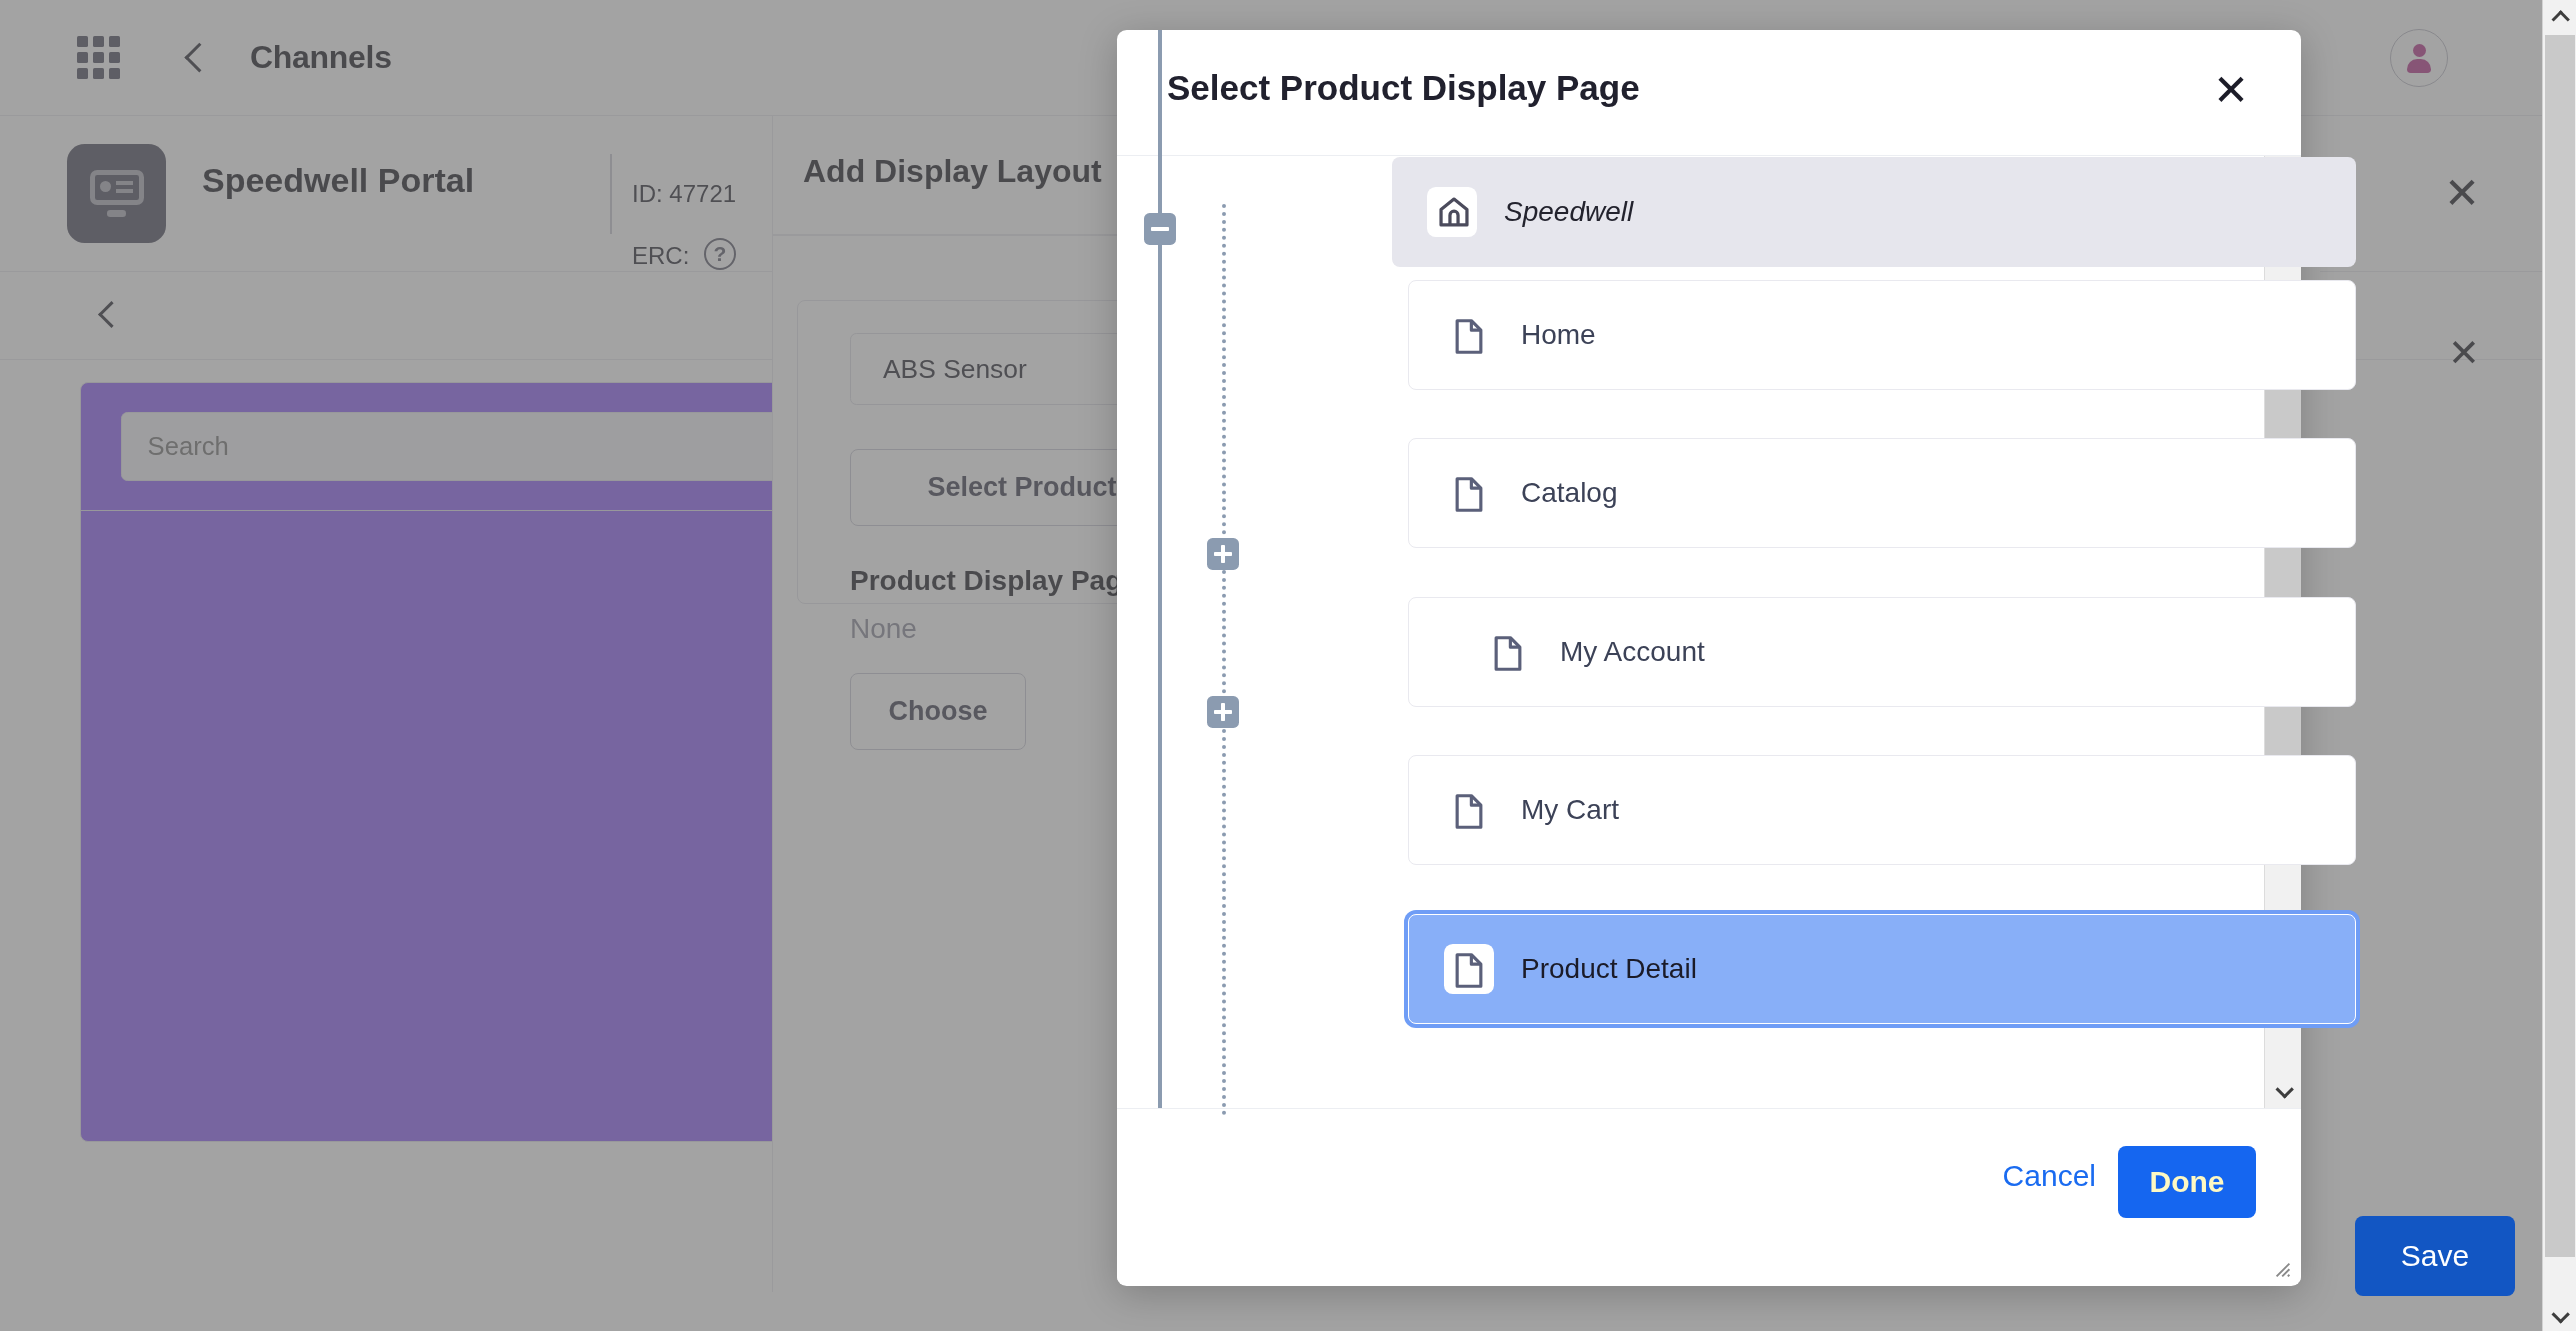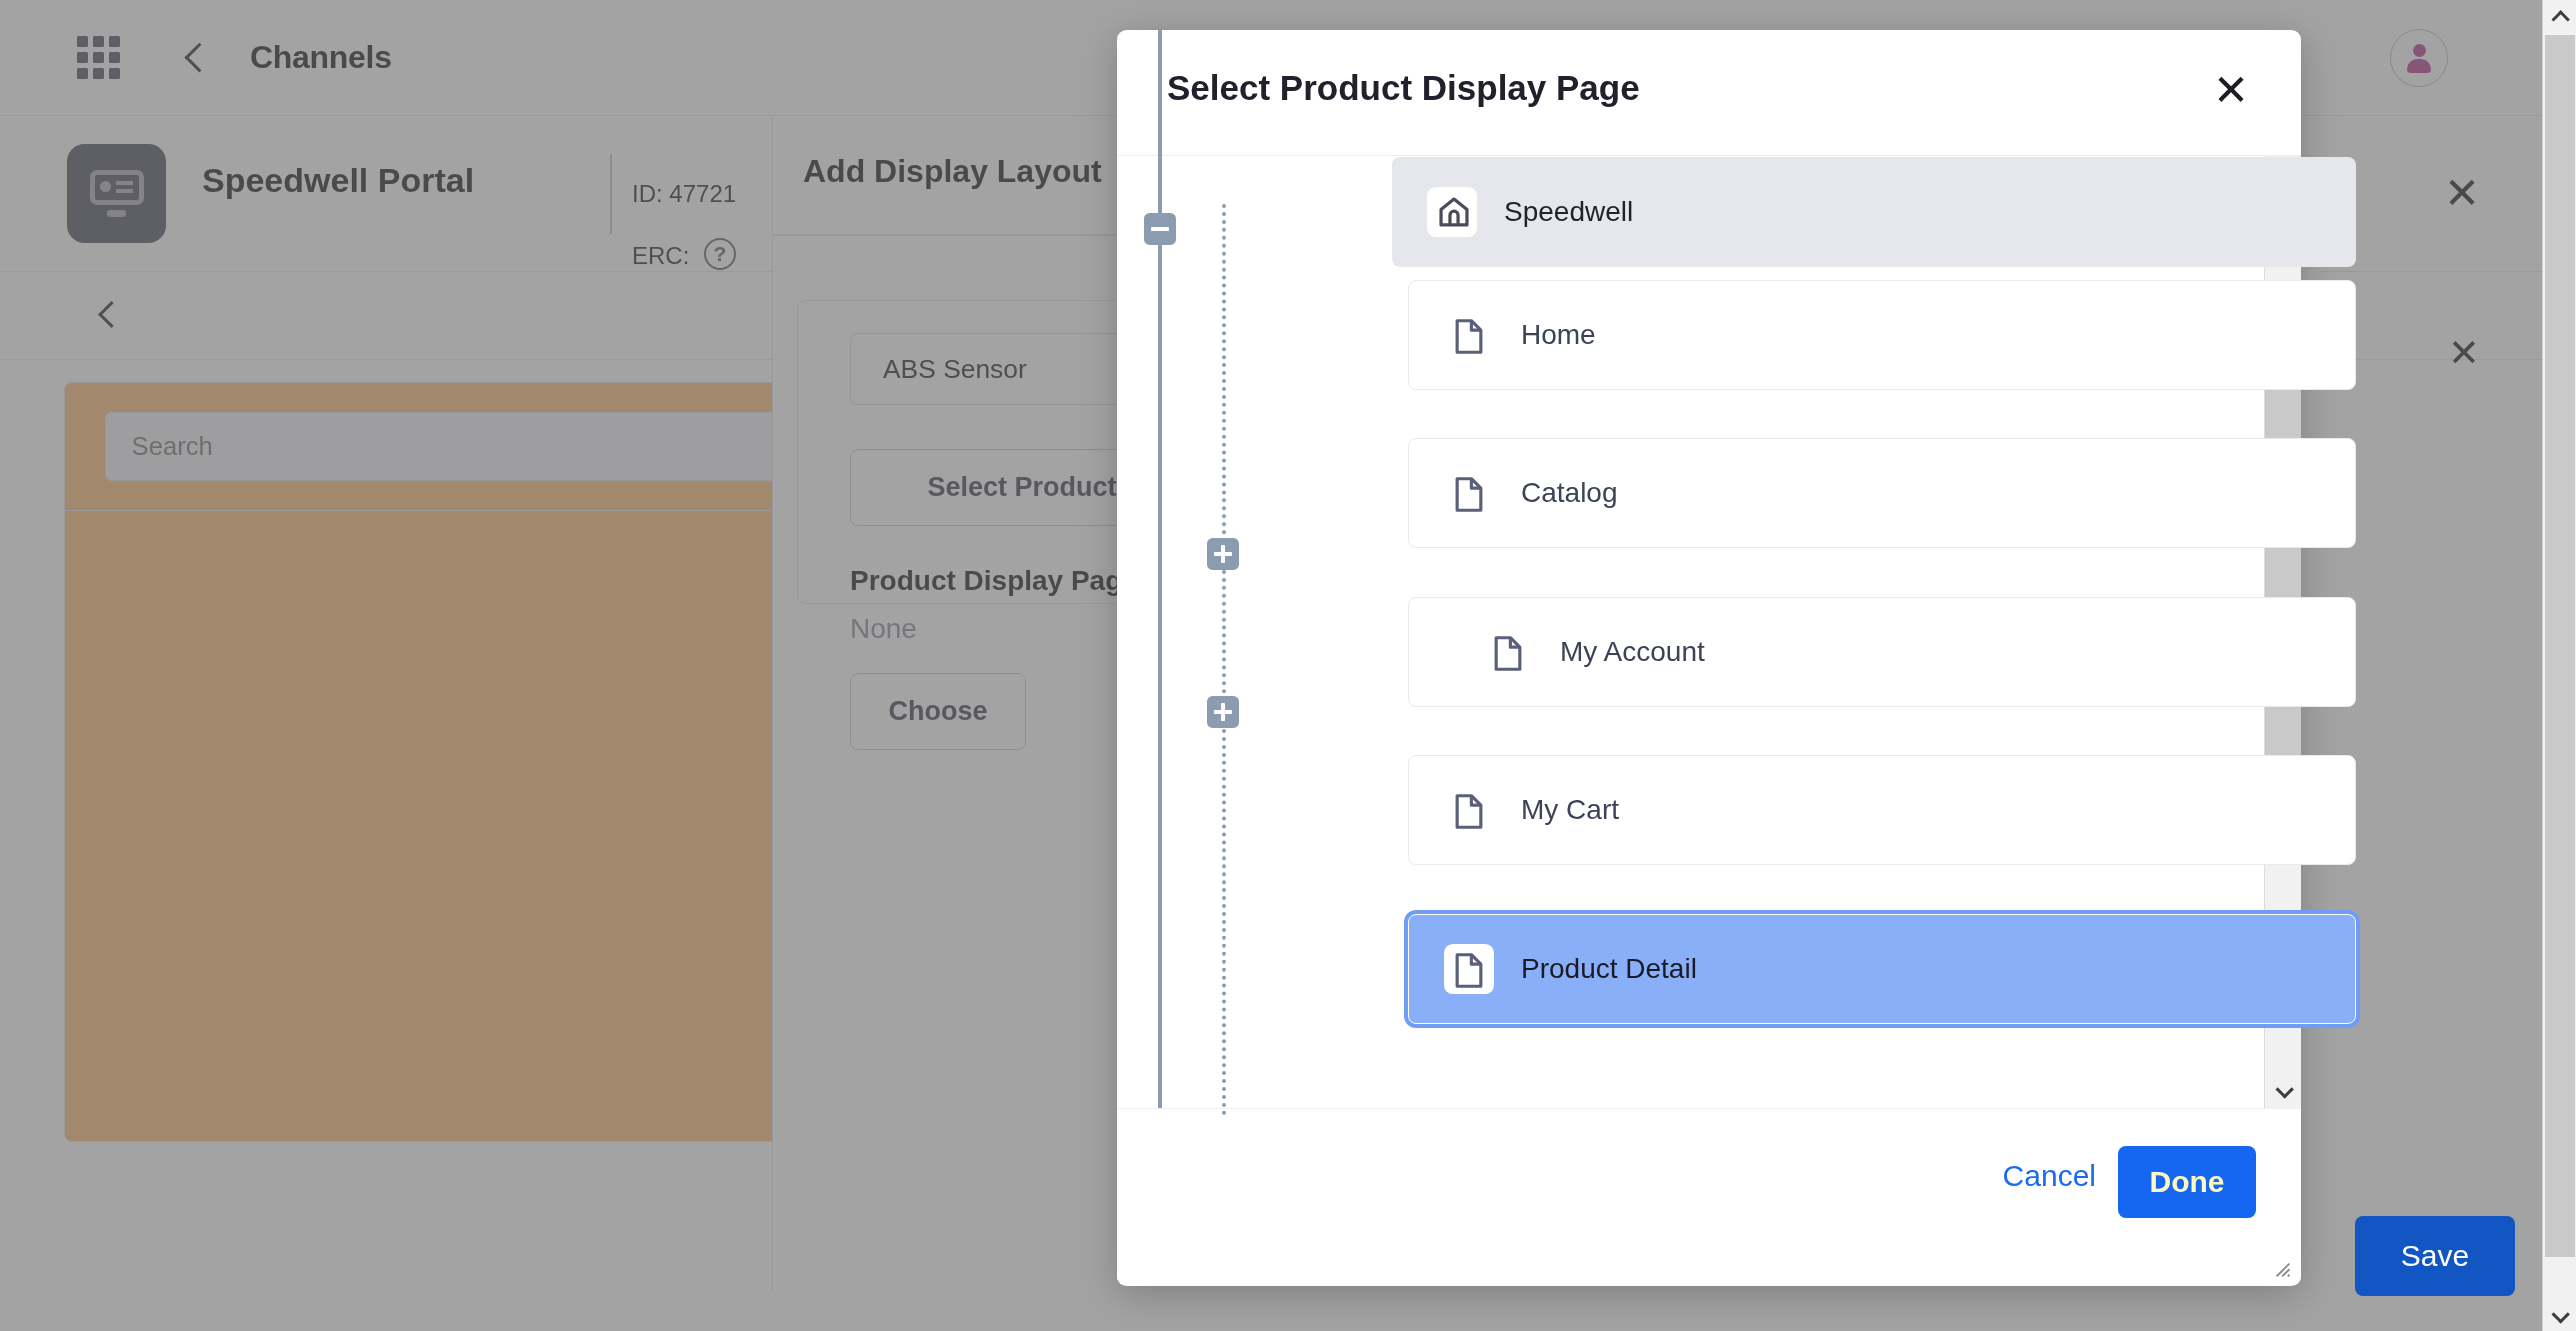--- a/index.html
+++ b/index.html
@@ -128,23 +128,23 @@
   }
   .subbar .chev-back2::before {
     content: ""; position: absolute; left: 8px; top: 5.6px;
     width: 16px; height: 16px;
     border-left: 3.2px solid #23232e; border-bottom: 3.2px solid #23232e;
     transform: rotate(45deg);
   }
 
   
   .left-card {
-    position: absolute; left: 64px; top: 382px;
+    position: absolute; left: 80px; top: 382px;
     width: 1032px; height: 760px;
-    background: #fdba74;
+    background: #8b5cf6;
     border: 1.6px solid #e3e3ea;
     border-radius: 8px;
   }
   .search-row {
     position: absolute; left: 0; top: 0; width: 100%; height: 128px;
     border-bottom: 1.6px solid #e3e3ea;
   }
   .search-input {
     position: absolute; left: 40px; top: 29px;
     width: 944px; height: 69px;
@@ -324,21 +324,21 @@
   }
   .node-icon-plain {
     width: 50px; height: 50px; margin-left: 35px;
     display: flex; align-items: center; justify-content: center;
     flex: none;
   }
   .node-label {
     margin-left: 27px;
     font-size: 28px; color: #3c4257;
   }
-  .node-root .node-label { color: #23232e; }
+  .node-root .node-label { color: #23232e; font-style: italic; }
   .node-child.selected .node-label { color: #1b1b28; }
 
   
   .glyph { width: 30px; height: 35px; position: relative; }
   .glyph svg { display: block; }
 
   
   .modal-footer {
     position: relative; height: 174px;
     border-top: 1.6px solid #eceef2;

